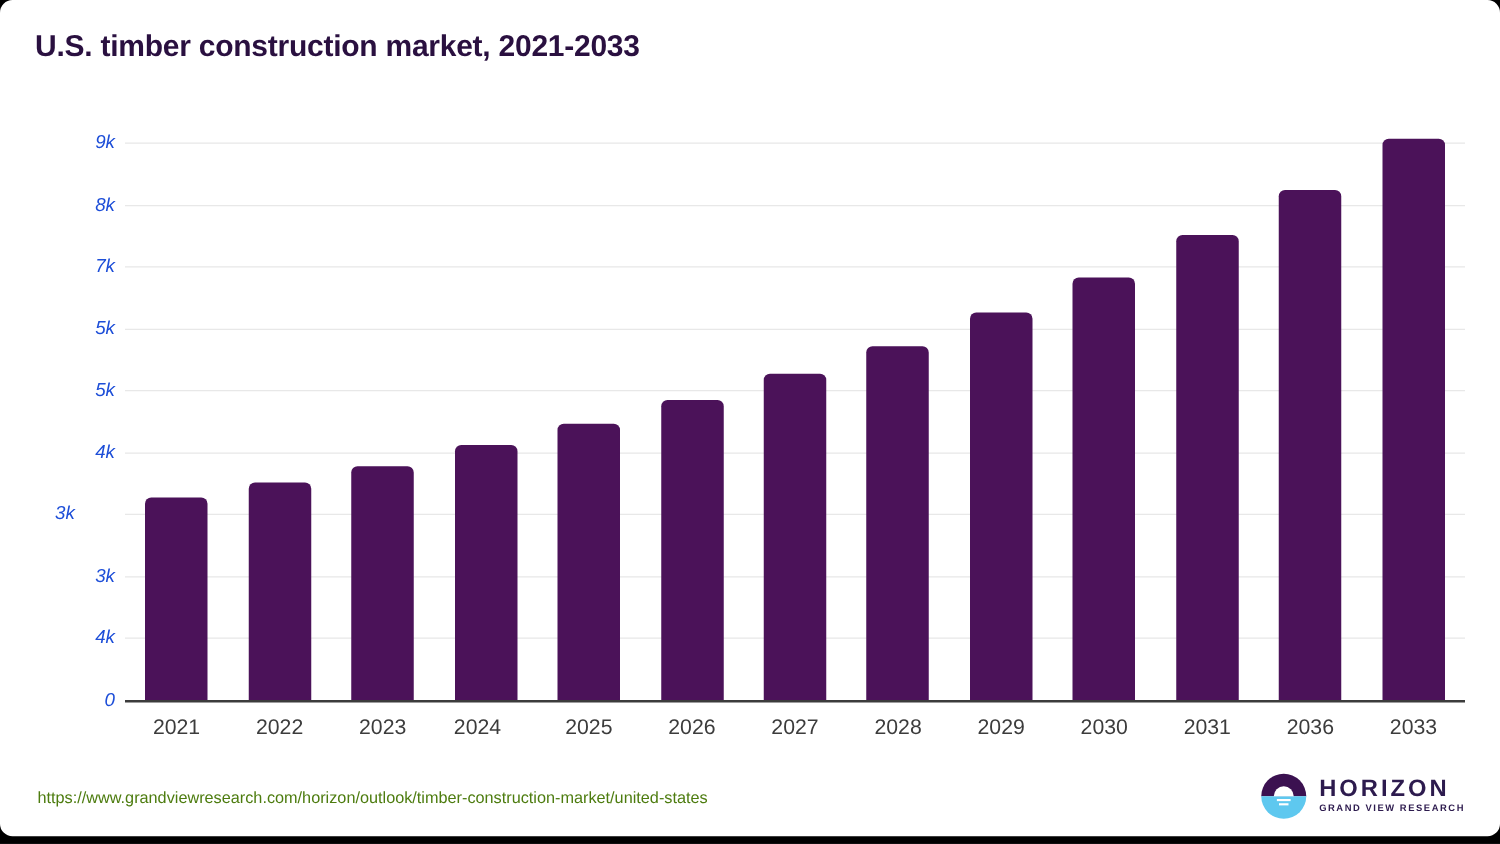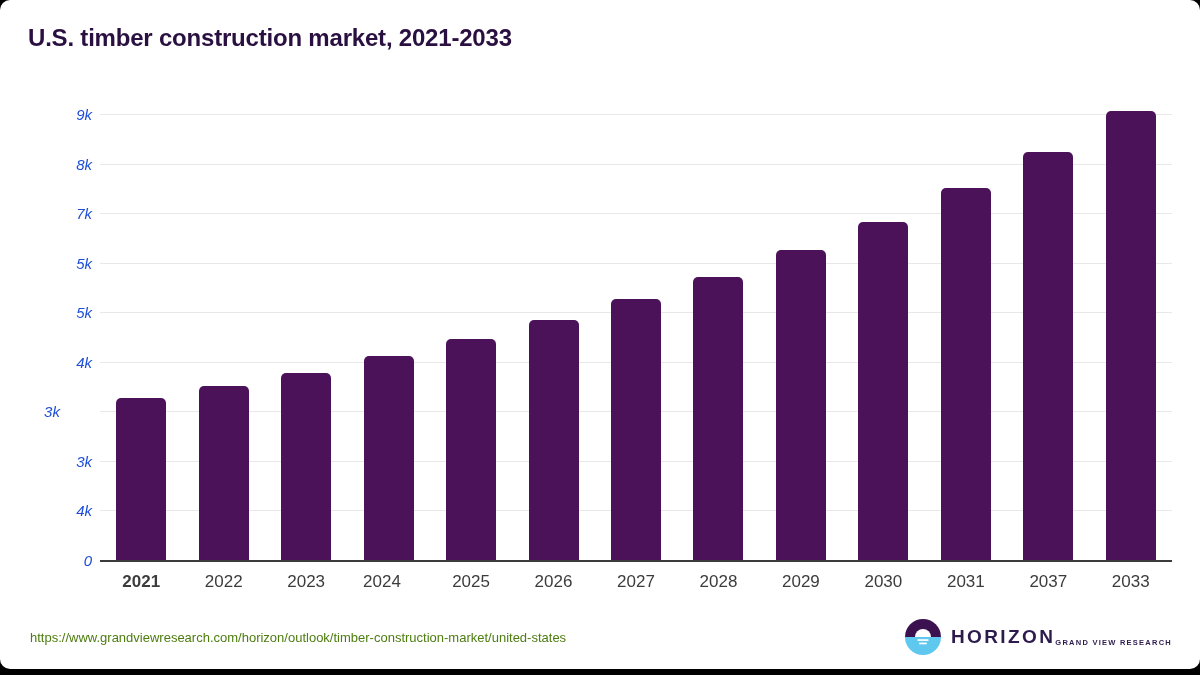--- a/index.html
+++ b/index.html
@@ -115,23 +115,22 @@
     align-items: center;
     gap: 9px;
   }
   .logo-mark {
     width: 38px;
     height: 38px;
     position: relative;
   }
   .logo-text {
     display: flex;
-    flex-direction: row;
+    flex-direction: column;
     justify-content: center;
-    align-items: flex-end;
   }
   .logo-word {
     font-size: 19px;
     font-weight: bold;
     letter-spacing: 2.4px;
     color: #2d1b4e;
     line-height: 1.05;
   }
   .logo-sub {
     font-size: 7.5px;
@@ -187,32 +186,32 @@
         <div class="ytick" style="top: 411.333px; text-align: center;">3k</div>
         <div class="ytick" style="top: 361.778px;">4k</div>
         <div class="ytick" style="top: 312.222px;">5k</div>
         <div class="ytick" style="top: 262.667px;">5k</div>
         <div class="ytick" style="top: 213.111px;">7k</div>
         <div class="ytick" style="top: 163.556px;">8k</div>
         <div class="ytick" style="top: 114px;">9k</div>
       </div>
     <div class="axis-line"></div>
     <div id="xticks">
-        <div class="xtick" style="left: 141.231px; font-weight: bold;">2021</div>
+        <div class="xtick" style="left: 141.231px;">2021</div>
         <div class="xtick" style="left: 223.692px;">2022</div>
         <div class="xtick" style="left: 306.154px;">2023</div>
         <div class="xtick" style="left: 382px;">2024</div>
         <div class="xtick" style="left: 471.077px;">2025</div>
         <div class="xtick" style="left: 553.538px; text-align: right;">2026</div>
         <div class="xtick" style="left: 636px;">2027</div>
         <div class="xtick" style="left: 718.462px;">2028</div>
         <div class="xtick" style="left: 800.923px;">2029</div>
         <div class="xtick" style="left: 883.385px;">2030</div>
         <div class="xtick" style="left: 965.846px;">2031</div>
-        <div class="xtick" style="left: 1048.31px;">2037</div>
+        <div class="xtick" style="left: 1048.31px;">2036</div>
         <div class="xtick" style="left: 1130.77px;">2033</div>
       </div>
 
   </div>
 
   <div class="source-url">https://www.grandviewresearch.com/horizon/outlook/timber-construction-market/united-states</div>
 
   <div class="logo">
     <div class="logo-mark">
       <svg width="38" height="38" viewBox="0 0 38 38" aria-hidden="true">

